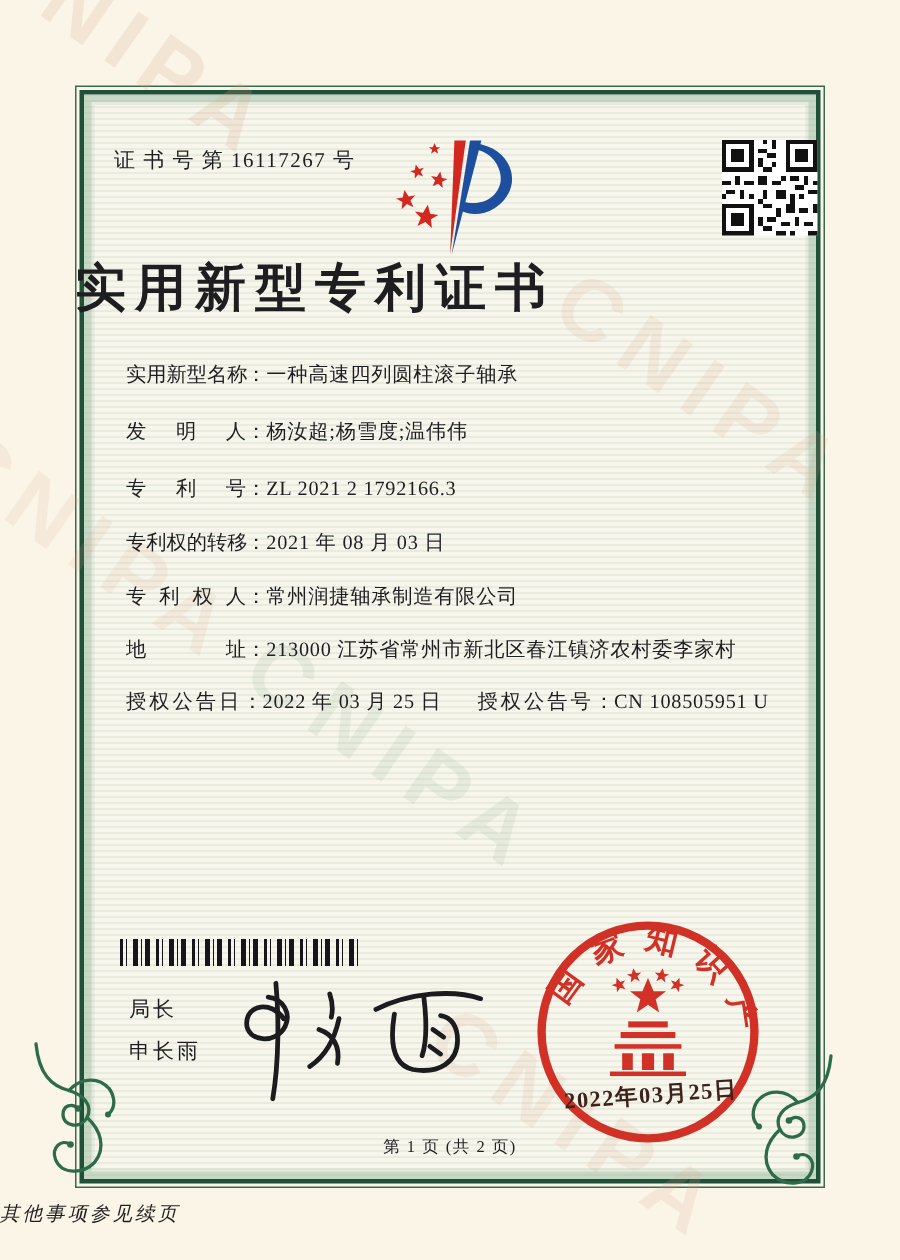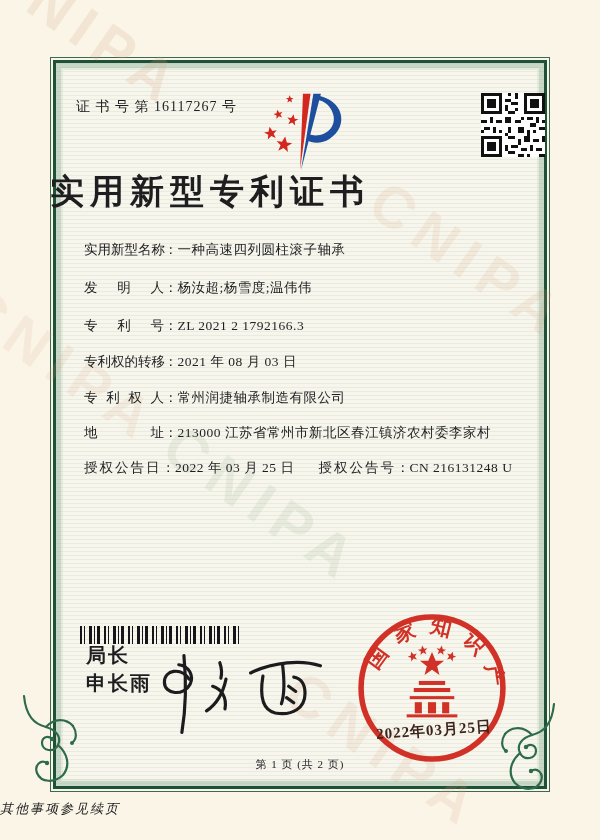--- a/index.html
+++ b/index.html
@@ -59,23 +59,23 @@
   .barcode {
     position:absolute; left:80px; top:626px; width:160px; height:18px; z-index:5;
     background:repeating-linear-gradient(90deg,
       #15151a 0 2px, transparent 2px 4px,
       #15151a 4px 5px, transparent 5px 9px,
       #15151a 9px 12px, transparent 12px 14px,
       #15151a 14px 15px, transparent 15px 17px,
       #15151a 17px 20px, transparent 20px 24px);
   }
 
-  .signer { position:absolute; left:86px; top:641px; z-index:5;
-    font-family:"Liberation Sans","DejaVu Sans",sans-serif; font-weight:bold;
-    font-size:20px; line-height:28px; letter-spacing:2px; }
+  .signer { position:absolute; left:86px; top:658px; z-index:5;
+    font-family:"Liberation Sans","DejaVu Sans",sans-serif; font-weight:normal;
+    font-size:14px; line-height:28px; letter-spacing:2px; }
   .signature { position:absolute; left:148px; top:650px; width:195px; height:88px; z-index:5; }
 
   .seal { position:absolute; left:356px; top:612px; width:152px; height:152px; z-index:6; opacity:0.93; }
   .seal-date {
     position:absolute; left:352px; top:721px; width:164px; text-align:center; z-index:7;
     font-size:15px; font-weight:bold; letter-spacing:1px; color:#3c241c;
     transform:rotate(-4deg);
   }
 
   .page-num { position:absolute; left:50px; top:757px; width:500px; text-align:center; font-size:11px; letter-spacing:1px; z-index:5; }
@@ -149,21 +149,21 @@
 <div class="row" style="top:353px;">
   <span class="lbl">专利权的转移</span><span>：</span><span class="val">2021 年 08 月 03 日</span>
 </div>
 <div class="row" style="top:389px;">
   <span class="lbl">专利权人</span><span>：</span><span class="val">常州润捷轴承制造有限公司</span>
 </div>
 <div class="row" style="top:424px;">
   <span class="lbl">地址</span><span>：</span><span class="val">213000 江苏省常州市新北区春江镇济农村委李家村</span>
 </div>
 <div class="row" style="top:459px;">
-  <span class="lbl2">授权公告日</span><span>：</span><span class="val">2022 年 03 月 25 日</span><span class="sep"></span><span class="lbl2">授权公告号</span><span>：</span><span class="val">CN 216131248 U</span>
+  <span class="lbl2">授权公告日</span><span>：</span><span class="val">2022 年 03 月 25 日</span><span class="sep"></span><span class="lbl2">授权公告号</span><span>：</span><span class="val">CN 108505951 U</span>
 </div>
 
 <div class="paras">
 </div>
 
 <div class="barcode"></div>
 
 <div class="signer">
   <div>局长</div>
   <div>申长雨</div>

